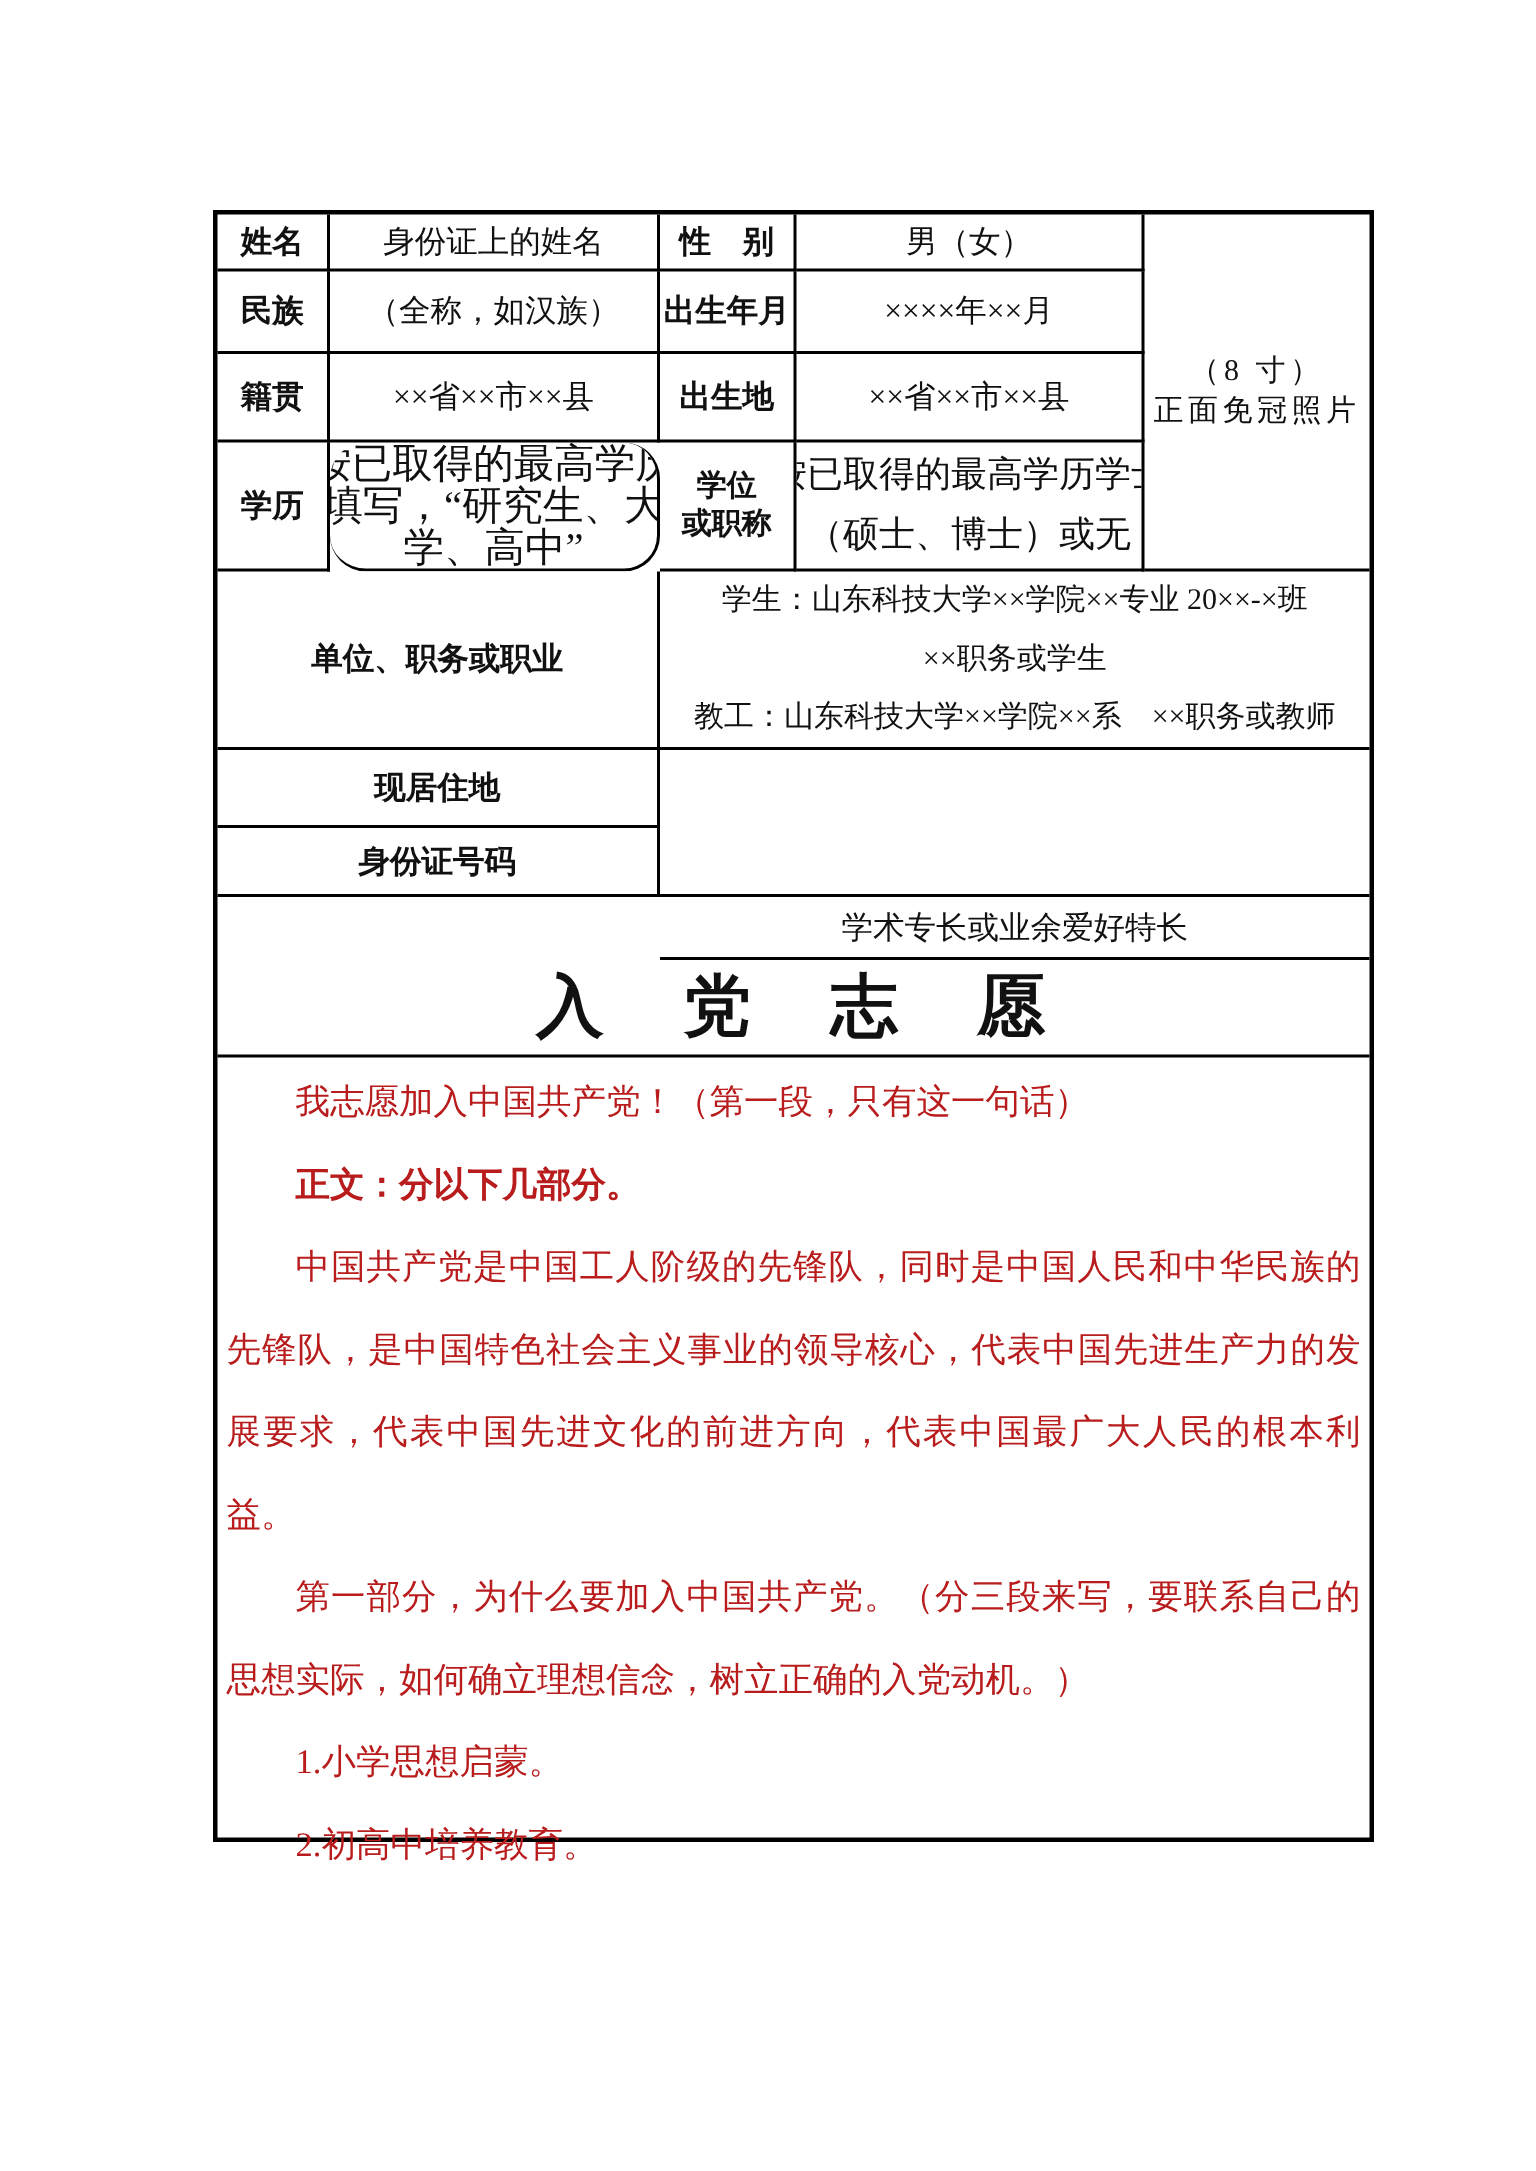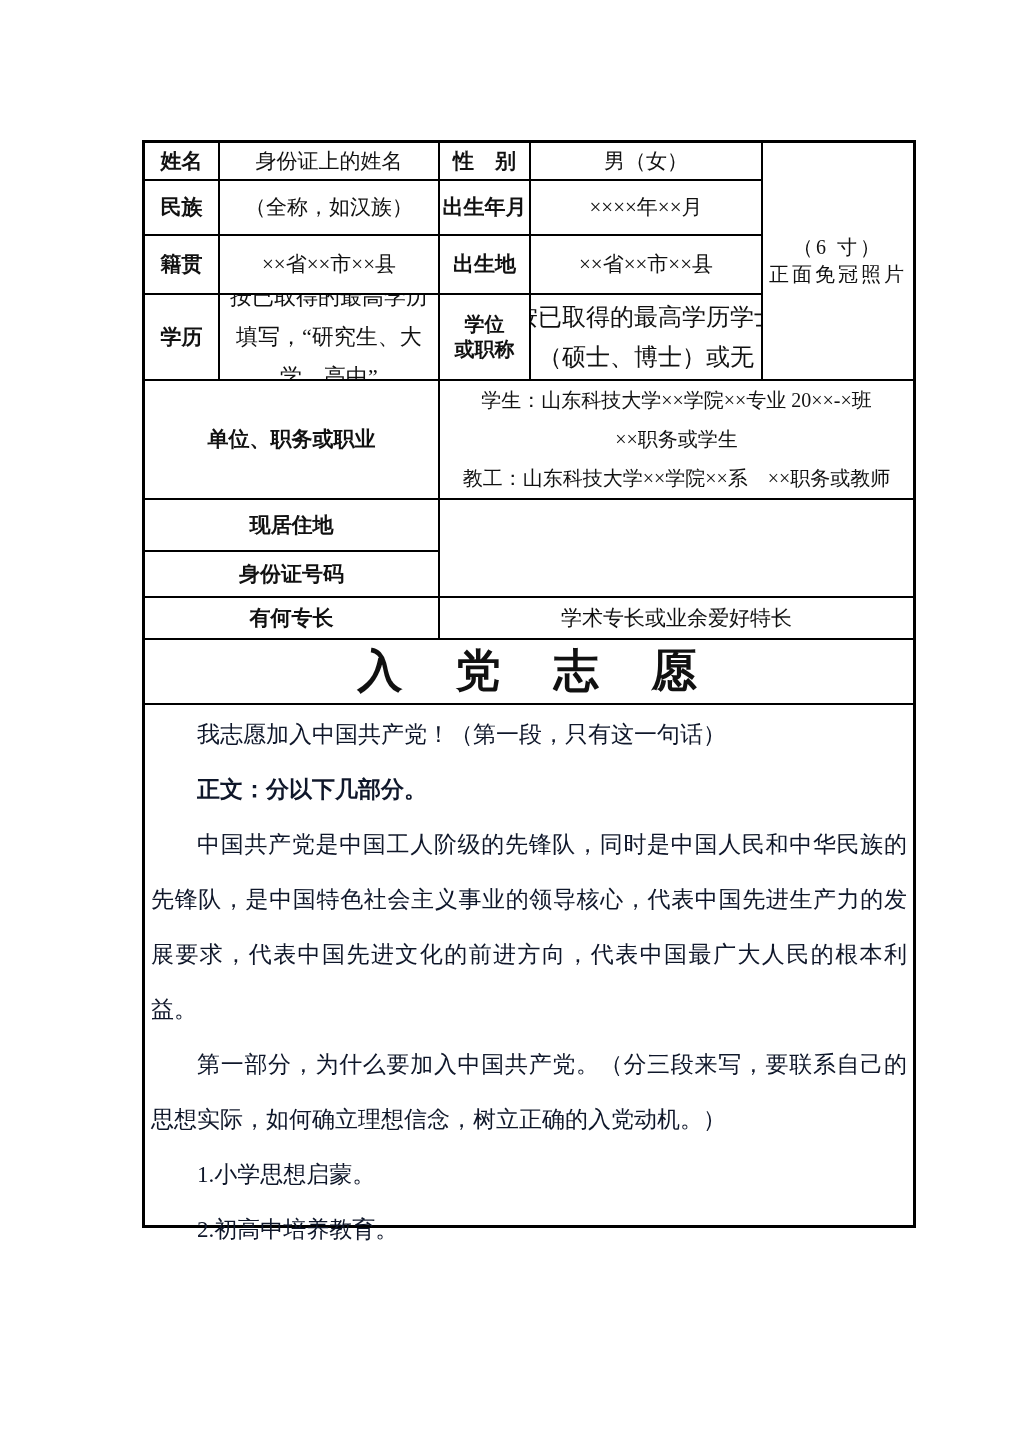--- a/index.html
+++ b/index.html
@@ -31,21 +31,21 @@
     font-size: 21px;
     line-height: 1.25;
   }
   .br { border-right: 2px solid #000; }
   .bb { border-bottom: 2px solid #000; }
 
   .lbl { font-weight: bold; font-size: 21px; }
 
   .pre { white-space: pre; }
 
-  .edu-val   { font-size: 22px; line-height: 40px; }
+  .edu-val   { font-size: 27px; line-height: 28px; border-radius: 24px; }
   .deg-lbl   { font-size: 20px; line-height: 25px; font-weight: bold; }
   .deg-val   { font-size: 24px; line-height: 40px; }
   .unit-val  { font-size: 20px; line-height: 39px; }
   .addr-val  { font-size: 20px; white-space: nowrap; }
 
   .photo-cell {
     font-size: 20px;
     line-height: 27px;
     letter-spacing: 3px;
     white-space: pre-line;
@@ -64,36 +64,36 @@
     padding: 2px 6px 0 6px;
     display: block;
     text-align: left;
   }
   .body-cell p {
     font-size: 23px;
     line-height: 55px;
     text-indent: 2em;
     text-align: justify;
     word-break: break-all;
-    color: #0f172a;
+    color: #b91c1c;
   }
   .body-cell p.bold { font-weight: bold; }
 </style>
 </head>
 <body>
 
 <div class="page">
   <div class="form-table">
 
     <div class="cell lbl br bb" style="grid-column:1;grid-row:1">姓名</div>
     <div class="cell br bb" style="grid-column:2;grid-row:1">身份证上的姓名</div>
     <div class="cell lbl br bb pre" style="grid-column:3;grid-row:1">性　别</div>
     <div class="cell br bb" style="grid-column:4;grid-row:1">男（女）</div>
 
-    <div class="cell bb photo-cell" style="grid-column:5;grid-row:1/5">（6 寸）
+    <div class="cell bb photo-cell" style="grid-column:5;grid-row:1/5">（8 寸）
 正面免冠照片</div>
 
     <div class="cell lbl br bb" style="grid-column:1;grid-row:2">民族</div>
     <div class="cell br bb" style="grid-column:2;grid-row:2">（全称，如汉族）</div>
     <div class="cell lbl br bb" style="grid-column:3;grid-row:2">出生年月</div>
     <div class="cell br bb" style="grid-column:4;grid-row:2">××××年××月</div>
 
     <div class="cell lbl br bb" style="grid-column:1;grid-row:3">籍贯</div>
     <div class="cell br bb" style="grid-column:2;grid-row:3">××省××市××县</div>
     <div class="cell lbl br bb" style="grid-column:3;grid-row:3">出生地</div>
@@ -111,21 +111,20 @@
     <div class="cell lbl br bb" style="grid-column:1/3;grid-row:5">单位、职务或职业</div>
     <div class="cell bb pre unit-val" style="grid-column:3/6;grid-row:5">学生：山东科技大学××学院××专业 20××-×班
 ××职务或学生
 教工：山东科技大学××学院××系　××职务或教师</div>
 
     <div class="cell lbl br bb" style="grid-column:1/3;grid-row:6">现居住地</div>
 
     <div class="cell lbl br bb" style="grid-column:1/3;grid-row:7">身份证号码</div>
     <div class="cell bb" style="grid-column:3/6;grid-row:7"></div>
 
-    <div class="cell lbl br bb" style="grid-column:1/3;grid-row:8">有何专长</div>
     <div class="cell bb" style="grid-column:3/6;grid-row:8">学术专长或业余爱好特长</div>
 
     <div class="cell bb title-cell" style="grid-column:1/6;grid-row:9">入　党　志　愿</div>
 
     <div class="body-cell">
       <p>我志愿加入中国共产党！（第一段，只有这一句话）</p>
       <p class="bold">正文：分以下几部分。</p>
       <p>中国共产党是中国工人阶级的先锋队，同时是中国人民和中华民族的先锋队，是中国特色社会主义事业的领导核心，代表中国先进生产力的发展要求，代表中国先进文化的前进方向，代表中国最广大人民的根本利益。</p>
       <p>第一部分，为什么要加入中国共产党。（分三段来写，要联系自己的思想实际，如何确立理想信念，树立正确的入党动机。）</p>
       <p>1.小学思想启蒙。</p>

